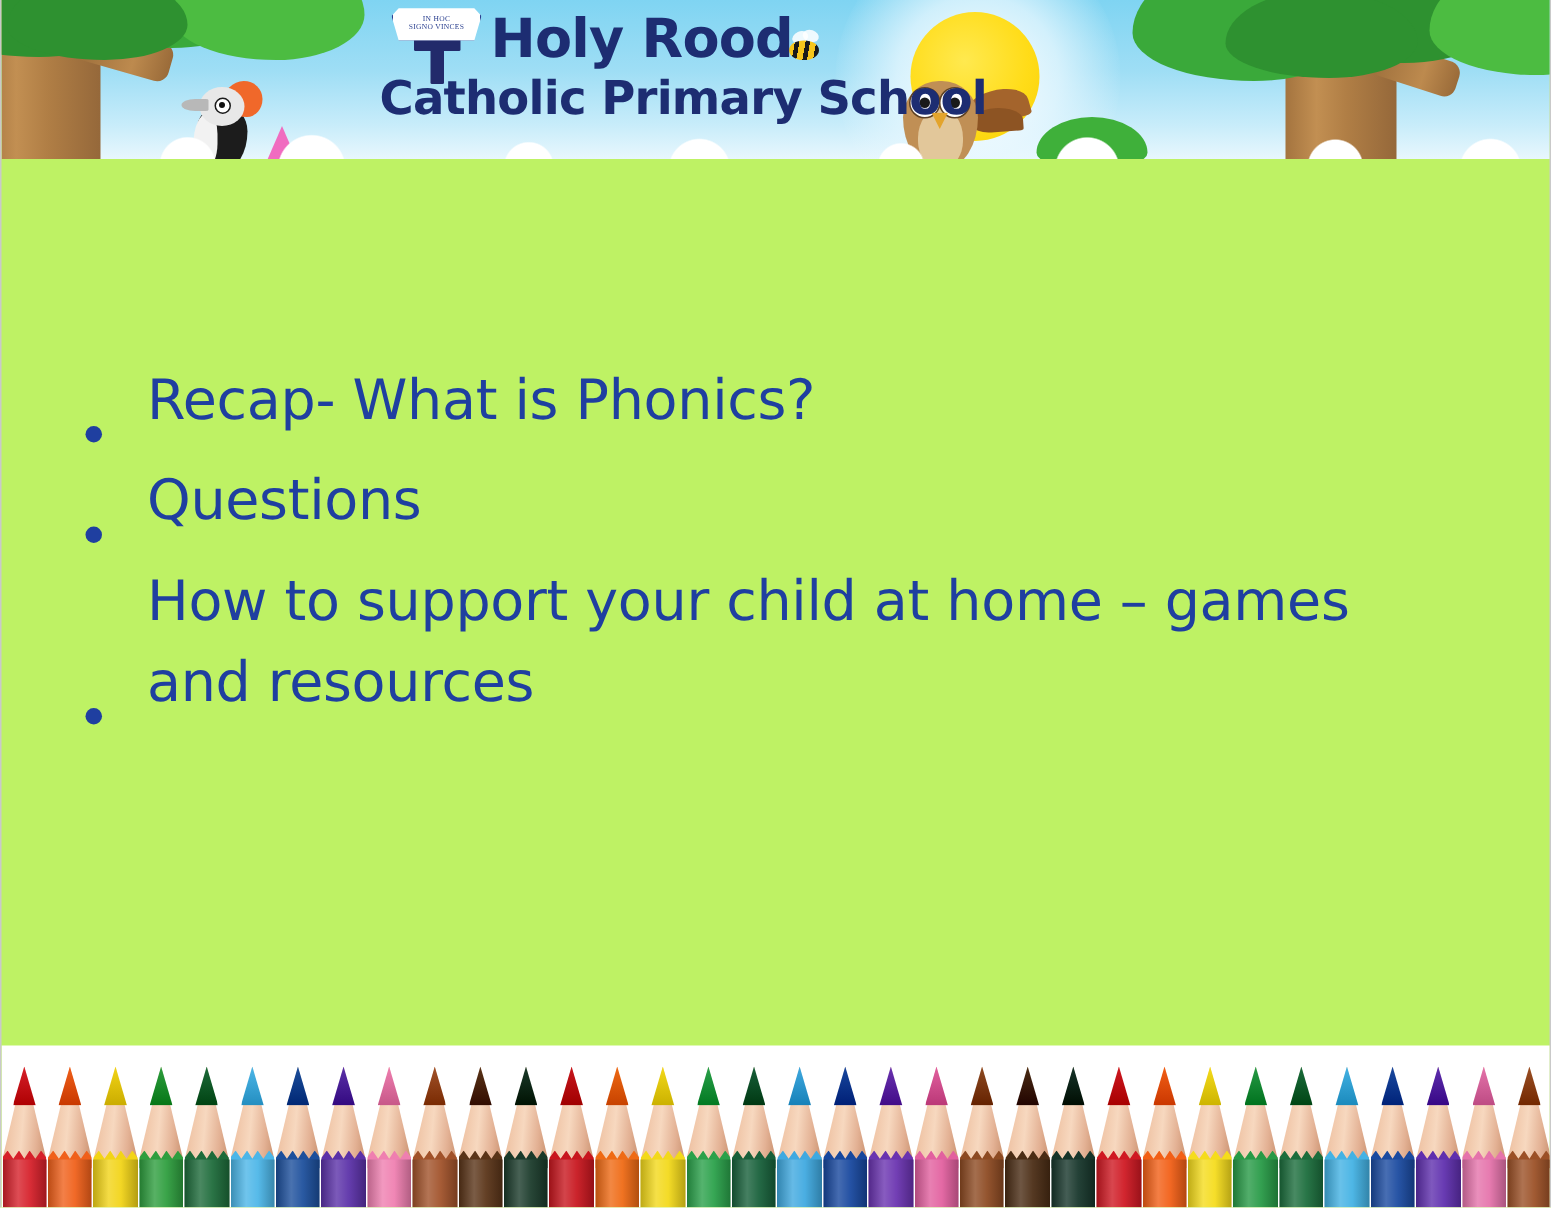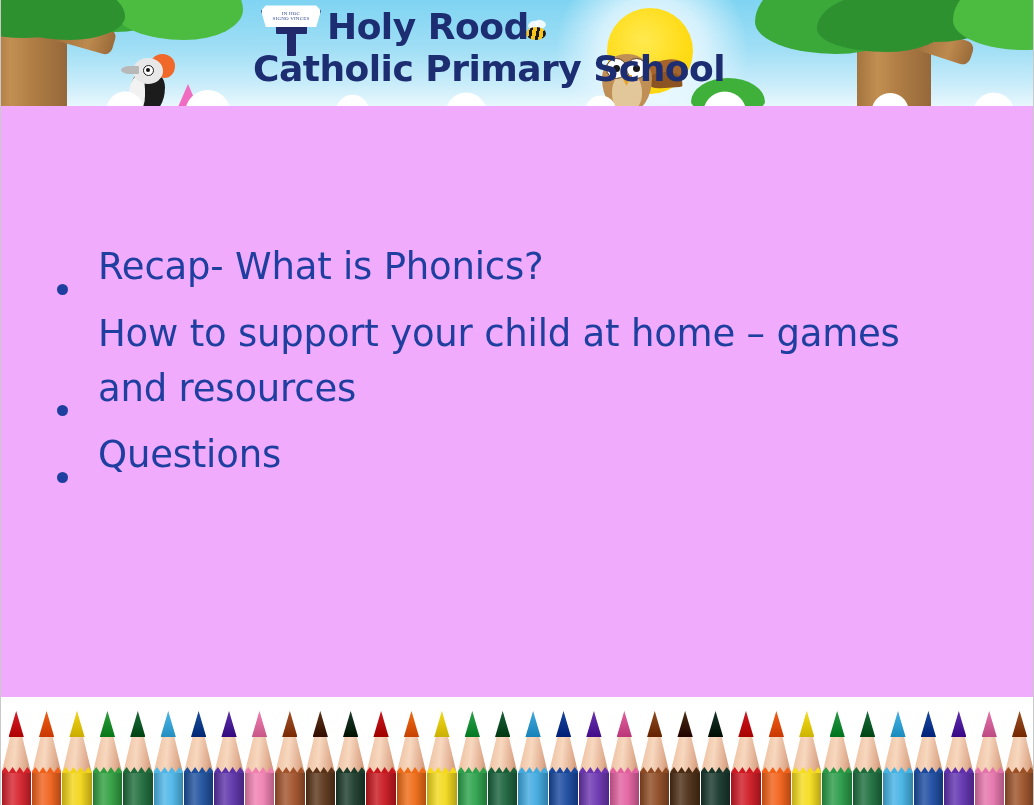--- a/index.html
+++ b/index.html
@@ -11,21 +11,21 @@
     width: 1034px;
     height: 805px;
     overflow: hidden;
     font-family: "DejaVu Sans", sans-serif;
   }
 
   .slide {
     position: relative;
     width: 1034px;
     height: 805px;
-    background: #f0abfc;
+    background: #bef264;
     box-sizing: border-box;
     border-left: 1px solid #c9c9c9;
     border-right: 1px solid #c9c9c9;
     overflow: hidden;
   }
 
   
   .banner {
     position: absolute;
     left: 0;
@@ -230,21 +230,21 @@
   }
   .school-name-1, .school-name-2 {
     position: absolute;
     font-family: "DejaVu Sans", sans-serif;
     font-weight: bold;
     color: #1d2d72;
     white-space: nowrap;
     letter-spacing: -0.5px;
   }
   .school-name-1 { left: 76px; top: 4px; font-size: 36px; }
-  .school-name-2 { left: 2px; top: 46px; font-size: 36px; text-align: center; }
+  .school-name-2 { left: 2px; top: 46px; font-size: 31px; text-align: center; }
 
   
   .title {
     position: absolute;
     left: 0;
     top: 154px;
     width: 1034px;
     text-align: center;
     font-family: "DejaVu Sans", sans-serif;
     font-weight: bold;
@@ -404,25 +404,25 @@
   </div>
 
 
   <div class="bullets">
     <div class="bullet-row">
       <div class="bullet-dot"></div>
       <div class="bullet-text">Recap- What is Phonics?</div>
     </div>
     <div class="bullet-row">
       <div class="bullet-dot"></div>
-      <div class="bullet-text">How to support your child at home – games and resources</div>
+      <div class="bullet-text">Questions</div>
     </div>
     <div class="bullet-row">
       <div class="bullet-dot"></div>
-      <div class="bullet-text">Questions</div>
+      <div class="bullet-text">How to support your child at home – games and resources</div>
     </div>
   </div>
 
   <div class="pencils" id="pencil-strip">
       <div class="pencil">
         <div class="tip"></div>
         <div class="lead" style="background: linear-gradient(rgb(214, 32, 42) 0%, rgb(174, 0, 2) 100%);"></div>
         <div class="collar" style="background: rgb(214, 32, 42); clip-path: polygon(0% 100%, 0% 40%, 12% 0%, 25% 46%, 38% 0%, 50% 46%, 62% 0%, 75% 46%, 88% 0%, 100% 40%, 100% 100%);"></div>
         <div class="barrel" style="background: rgb(214, 32, 42);"></div>
         <div class="shade"></div>

